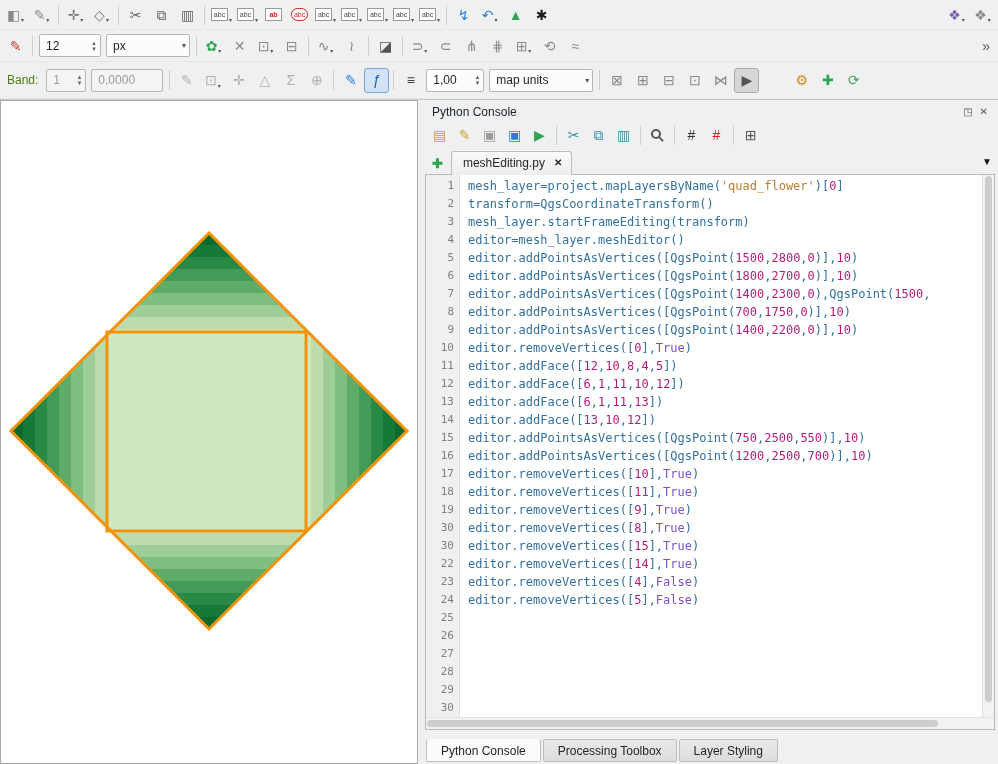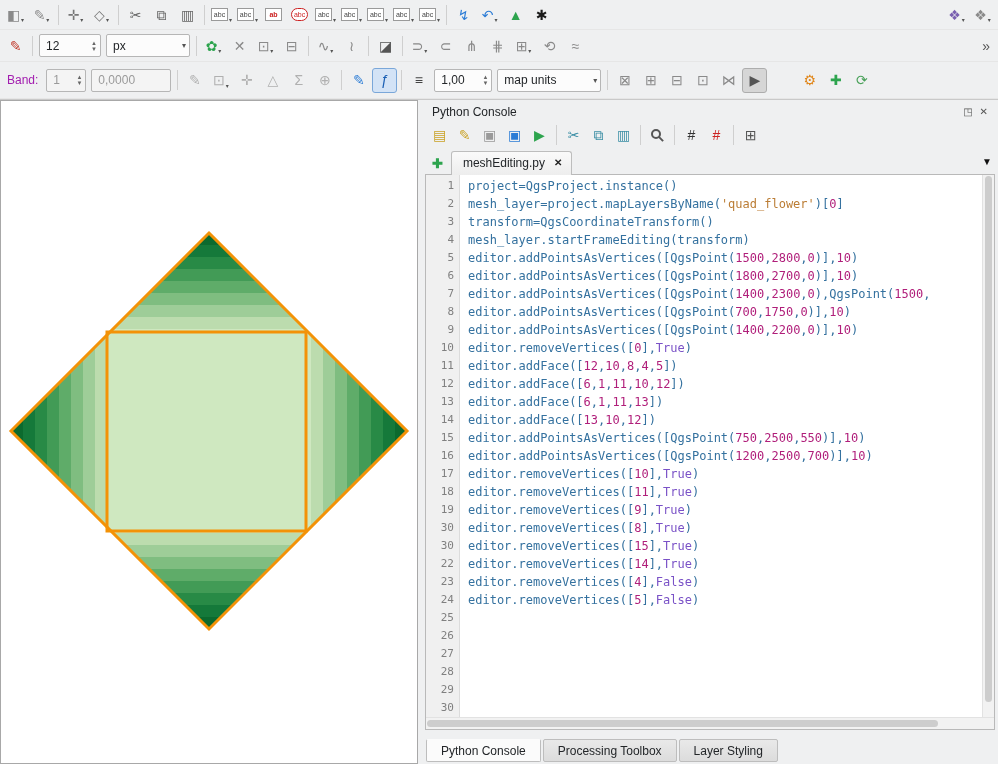--- a/index.html
+++ b/index.html
@@ -14,21 +14,21 @@
   
   .toolbars { background:#eff0f1; border-bottom:1px solid #c9c9c9; }
   .toolbar-row { display:flex; align-items:center; padding:0 3px; gap:1px; border-bottom:1px solid #e6e6e6; }
   .row1 { height:30px; } .row2 { height:32px; } .row3 { height:37px; }
   .tbtn { min-width:25px; height:25px; padding:0 1px; display:flex; align-items:center; justify-content:center; border-radius:3px; border:1px solid transparent; }
   .glyph { font-size:14px; line-height:1; }
   .pressed-blue { background:#d3e3f6; border-color:#7aa7d9; }
   .pressed-gray { background:#d6d6d6; border-color:#adadad; }
   .dd { font-size:6px; color:#555; margin-left:1px; margin-top:10px; }
   .tb-sep { width:1px; height:20px; background:#cfcfcf; margin:0 3px; }
-  .tb-label { font-size:12px; color:#a21caf; margin:0 5px 0 4px; }
+  .tb-label { font-size:12px; color:#4d7c0f; margin:0 5px 0 4px; }
   .spin, .combo { height:23px; background:#fcfcfc; border:1px solid #b6b6b6; border-radius:2px; display:flex; align-items:center; padding:1px 3px 1px 6px; margin:0 2px; }
   .spin.disabled { background:#f4f4f4; color:#9a9a9a; }
   .spin-val, .combo-val { flex:1; font-size:12px; white-space:nowrap; overflow:hidden; }
   .spin-arrows { display:flex; flex-direction:column; justify-content:center; color:#666; }
   .spin-arrows span { font-size:6px; line-height:6px; height:6px; }
   .combo .carr { margin-left:auto; font-size:8px; color:#555; padding-left:6px; }
   .tb-overflow { font-size:14px; color:#555; padding:0 5px; }
   .abc-box { min-width:17px; height:13px; border:1px solid #9a9a9a; background:#fff; font-size:7px; line-height:11px; text-align:center; color:#444; padding:0 1px; }
   .abc-box.red { color:#cc2222; font-weight:bold; }
   .abc-box.oval { border-radius:7px; border-color:#cc2222; color:#cc2222; }
@@ -231,21 +231,21 @@
       </div>
     <div class="toolbar-row row3">
         <div class="tb-label">Band:</div>
         <div class="spin disabled" style="width: 40px;">
           <span class="spin-val">1</span>
           <div class="spin-arrows">
             <span>▲</span>
             <span>▼</span>
           </div>
         </div>
-        <div class="spin disabled" style="width: 80px;">
+        <div class="spin disabled" style="width: 72px;">
           <span class="spin-val">0,0000</span>
         </div>
         <div class="tb-sep"></div>
         <div class="tbtn">
           <span class="glyph" style="color: rgb(176, 176, 176);">✎</span>
         </div>
         <div class="tbtn">
           <span class="glyph" style="color: rgb(176, 176, 176);">⊡</span>
           <span class="dd">▾</span>
         </div>
@@ -454,24 +454,24 @@
               <div class="gutter-line">23</div>
               <div class="gutter-line">24</div>
               <div class="gutter-line">25</div>
               <div class="gutter-line">26</div>
               <div class="gutter-line">27</div>
               <div class="gutter-line">28</div>
               <div class="gutter-line">29</div>
               <div class="gutter-line">30</div>
             </div>
           <div class="code">
-              <div class="code-line"><span style="color: rgb(52, 113, 159);">project=QgsProject.instance()</span></div>
               <div class="code-line"><span style="color: rgb(52, 113, 159);">mesh_layer=project.mapLayersByName(</span><span style="color: rgb(187, 125, 53);">'quad_flower'</span><span style="color: rgb(52, 113, 159);">)[</span><span style="color: rgb(176, 30, 122);">0</span><span style="color: rgb(52, 113, 159);">]</span></div>
               <div class="code-line"><span style="color: rgb(52, 113, 159);">transform=QgsCoordinateTransform()</span></div>
               <div class="code-line"><span style="color: rgb(52, 113, 159);">mesh_layer.startFrameEditing(transform)</span></div>
+              <div class="code-line"><span style="color: rgb(52, 113, 159);">editor=mesh_layer.meshEditor()</span></div>
               <div class="code-line"><span style="color: rgb(52, 113, 159);">editor.addPointsAsVertices([QgsPoint(</span><span style="color: rgb(176, 30, 122);">1500</span><span style="color: rgb(52, 113, 159);">,</span><span style="color: rgb(176, 30, 122);">2800</span><span style="color: rgb(52, 113, 159);">,</span><span style="color: rgb(176, 30, 122);">0</span><span style="color: rgb(52, 113, 159);">)],</span><span style="color: rgb(176, 30, 122);">10</span><span style="color: rgb(52, 113, 159);">)</span></div>
               <div class="code-line"><span style="color: rgb(52, 113, 159);">editor.addPointsAsVertices([QgsPoint(</span><span style="color: rgb(176, 30, 122);">1800</span><span style="color: rgb(52, 113, 159);">,</span><span style="color: rgb(176, 30, 122);">2700</span><span style="color: rgb(52, 113, 159);">,</span><span style="color: rgb(176, 30, 122);">0</span><span style="color: rgb(52, 113, 159);">)],</span><span style="color: rgb(176, 30, 122);">10</span><span style="color: rgb(52, 113, 159);">)</span></div>
               <div class="code-line"><span style="color: rgb(52, 113, 159);">editor.addPointsAsVertices([QgsPoint(</span><span style="color: rgb(176, 30, 122);">1400</span><span style="color: rgb(52, 113, 159);">,</span><span style="color: rgb(176, 30, 122);">2300</span><span style="color: rgb(52, 113, 159);">,</span><span style="color: rgb(176, 30, 122);">0</span><span style="color: rgb(52, 113, 159);">),QgsPoint(</span><span style="color: rgb(176, 30, 122);">1500</span><span style="color: rgb(52, 113, 159);">,</span></div>
               <div class="code-line"><span style="color: rgb(52, 113, 159);">editor.addPointsAsVertices([QgsPoint(</span><span style="color: rgb(176, 30, 122);">700</span><span style="color: rgb(52, 113, 159);">,</span><span style="color: rgb(176, 30, 122);">1750</span><span style="color: rgb(52, 113, 159);">,</span><span style="color: rgb(176, 30, 122);">0</span><span style="color: rgb(52, 113, 159);">)],</span><span style="color: rgb(176, 30, 122);">10</span><span style="color: rgb(52, 113, 159);">)</span></div>
               <div class="code-line"><span style="color: rgb(52, 113, 159);">editor.addPointsAsVertices([QgsPoint(</span><span style="color: rgb(176, 30, 122);">1400</span><span style="color: rgb(52, 113, 159);">,</span><span style="color: rgb(176, 30, 122);">2200</span><span style="color: rgb(52, 113, 159);">,</span><span style="color: rgb(176, 30, 122);">0</span><span style="color: rgb(52, 113, 159);">)],</span><span style="color: rgb(176, 30, 122);">10</span><span style="color: rgb(52, 113, 159);">)</span></div>
               <div class="code-line"><span style="color: rgb(52, 113, 159);">editor.removeVertices([</span><span style="color: rgb(176, 30, 122);">0</span><span style="color: rgb(52, 113, 159);">],</span><span style="color: rgb(122, 82, 199);">True</span><span style="color: rgb(52, 113, 159);">)</span></div>
               <div class="code-line"><span style="color: rgb(52, 113, 159);">editor.addFace([</span><span style="color: rgb(176, 30, 122);">12</span><span style="color: rgb(52, 113, 159);">,</span><span style="color: rgb(176, 30, 122);">10</span><span style="color: rgb(52, 113, 159);">,</span><span style="color: rgb(176, 30, 122);">8</span><span style="color: rgb(52, 113, 159);">,</span><span style="color: rgb(176, 30, 122);">4</span><span style="color: rgb(52, 113, 159);">,</span><span style="color: rgb(176, 30, 122);">5</span><span style="color: rgb(52, 113, 159);">])</span></div>
               <div class="code-line"><span style="color: rgb(52, 113, 159);">editor.addFace([</span><span style="color: rgb(176, 30, 122);">6</span><span style="color: rgb(52, 113, 159);">,</span><span style="color: rgb(176, 30, 122);">1</span><span style="color: rgb(52, 113, 159);">,</span><span style="color: rgb(176, 30, 122);">11</span><span style="color: rgb(52, 113, 159);">,</span><span style="color: rgb(176, 30, 122);">10</span><span style="color: rgb(52, 113, 159);">,</span><span style="color: rgb(176, 30, 122);">12</span><span style="color: rgb(52, 113, 159);">])</span></div>
               <div class="code-line"><span style="color: rgb(52, 113, 159);">editor.addFace([</span><span style="color: rgb(176, 30, 122);">6</span><span style="color: rgb(52, 113, 159);">,</span><span style="color: rgb(176, 30, 122);">1</span><span style="color: rgb(52, 113, 159);">,</span><span style="color: rgb(176, 30, 122);">11</span><span style="color: rgb(52, 113, 159);">,</span><span style="color: rgb(176, 30, 122);">13</span><span style="color: rgb(52, 113, 159);">])</span></div>
               <div class="code-line"><span style="color: rgb(52, 113, 159);">editor.addFace([</span><span style="color: rgb(176, 30, 122);">13</span><span style="color: rgb(52, 113, 159);">,</span><span style="color: rgb(176, 30, 122);">10</span><span style="color: rgb(52, 113, 159);">,</span><span style="color: rgb(176, 30, 122);">12</span><span style="color: rgb(52, 113, 159);">])</span></div>

